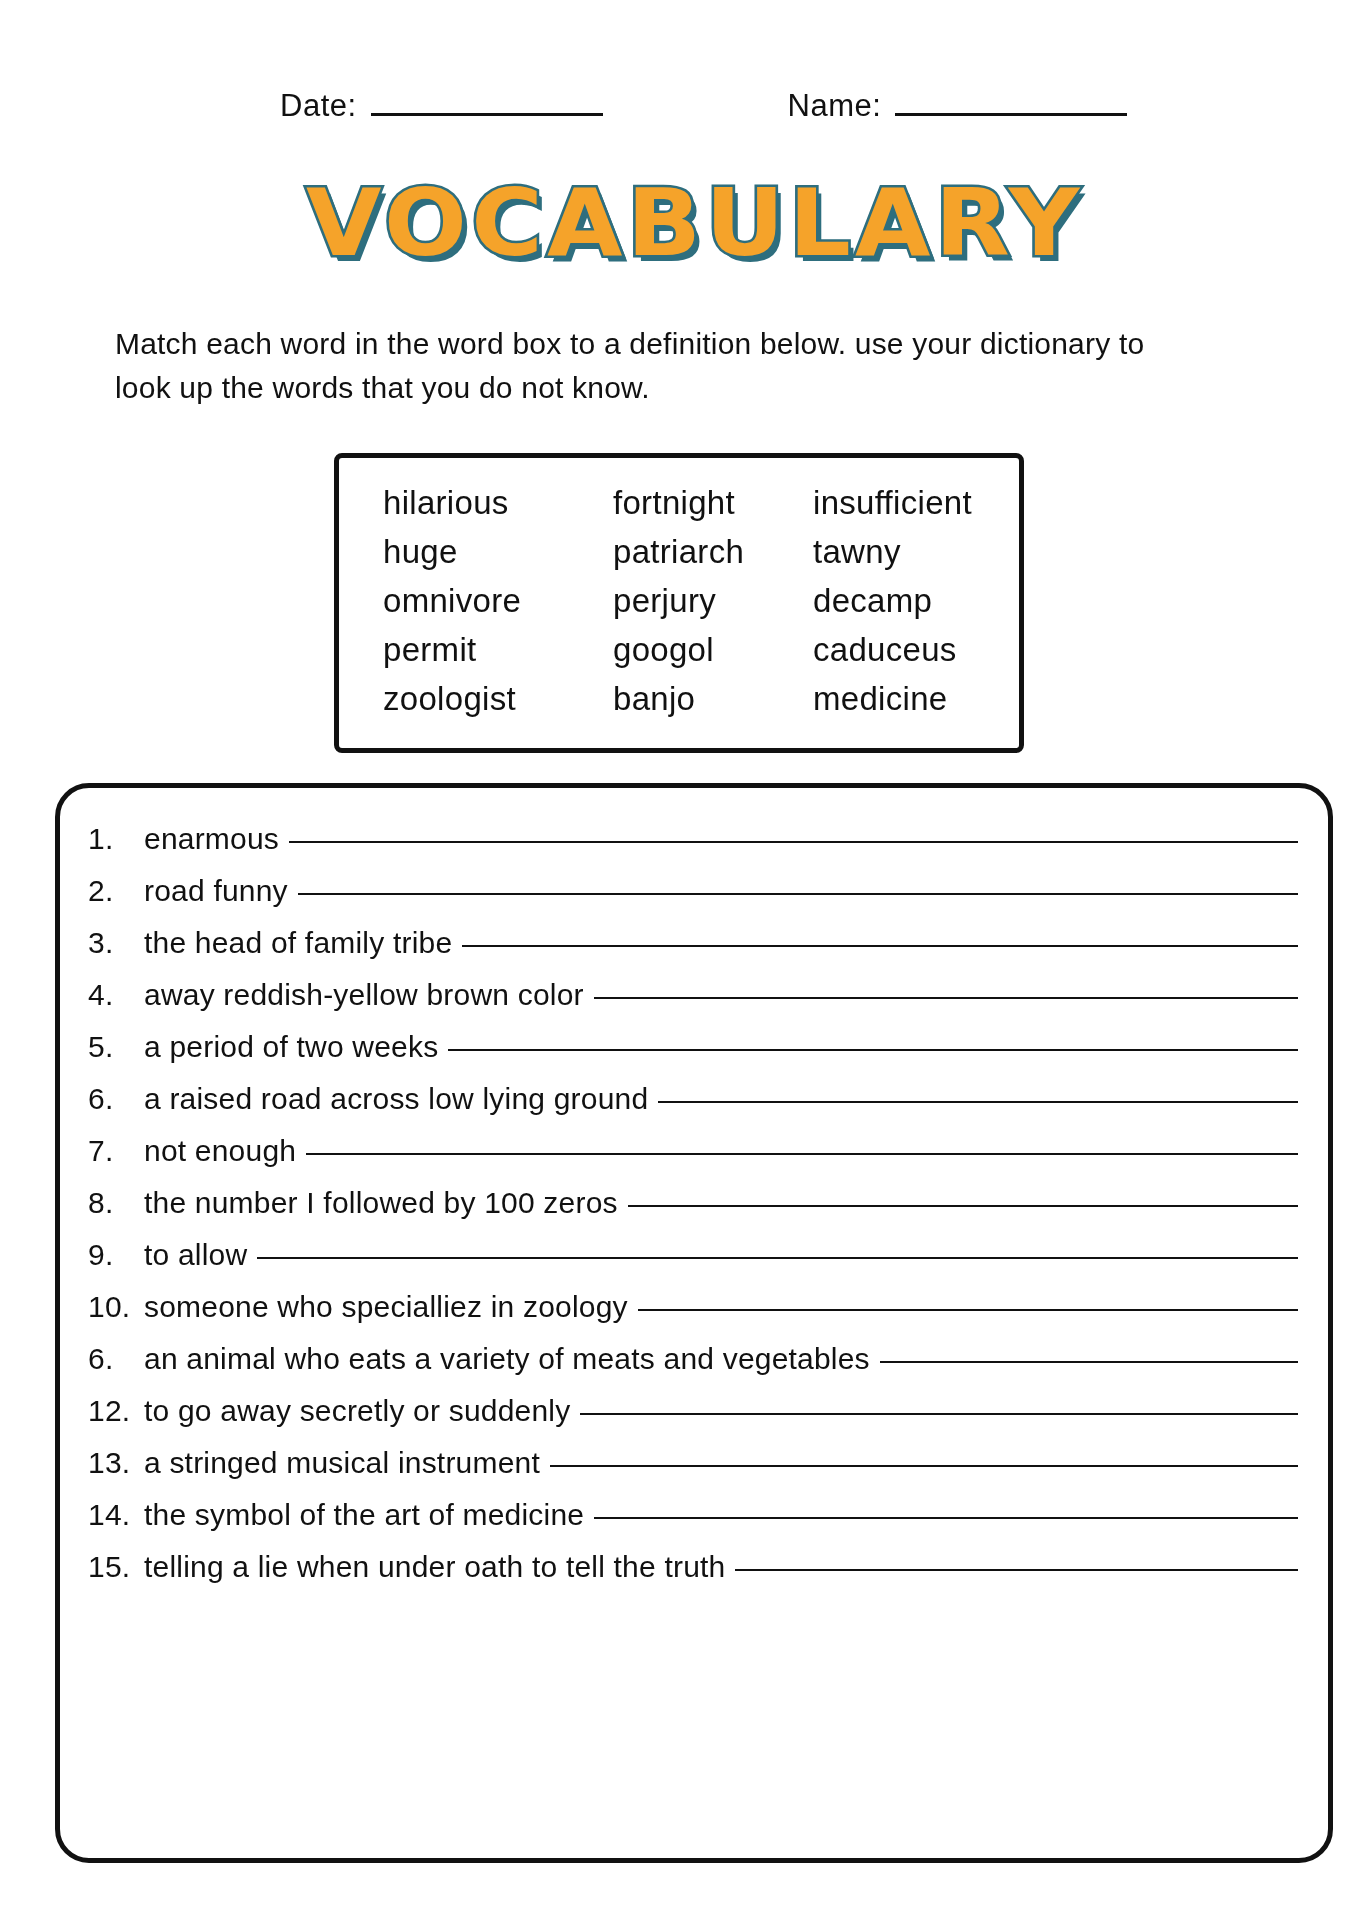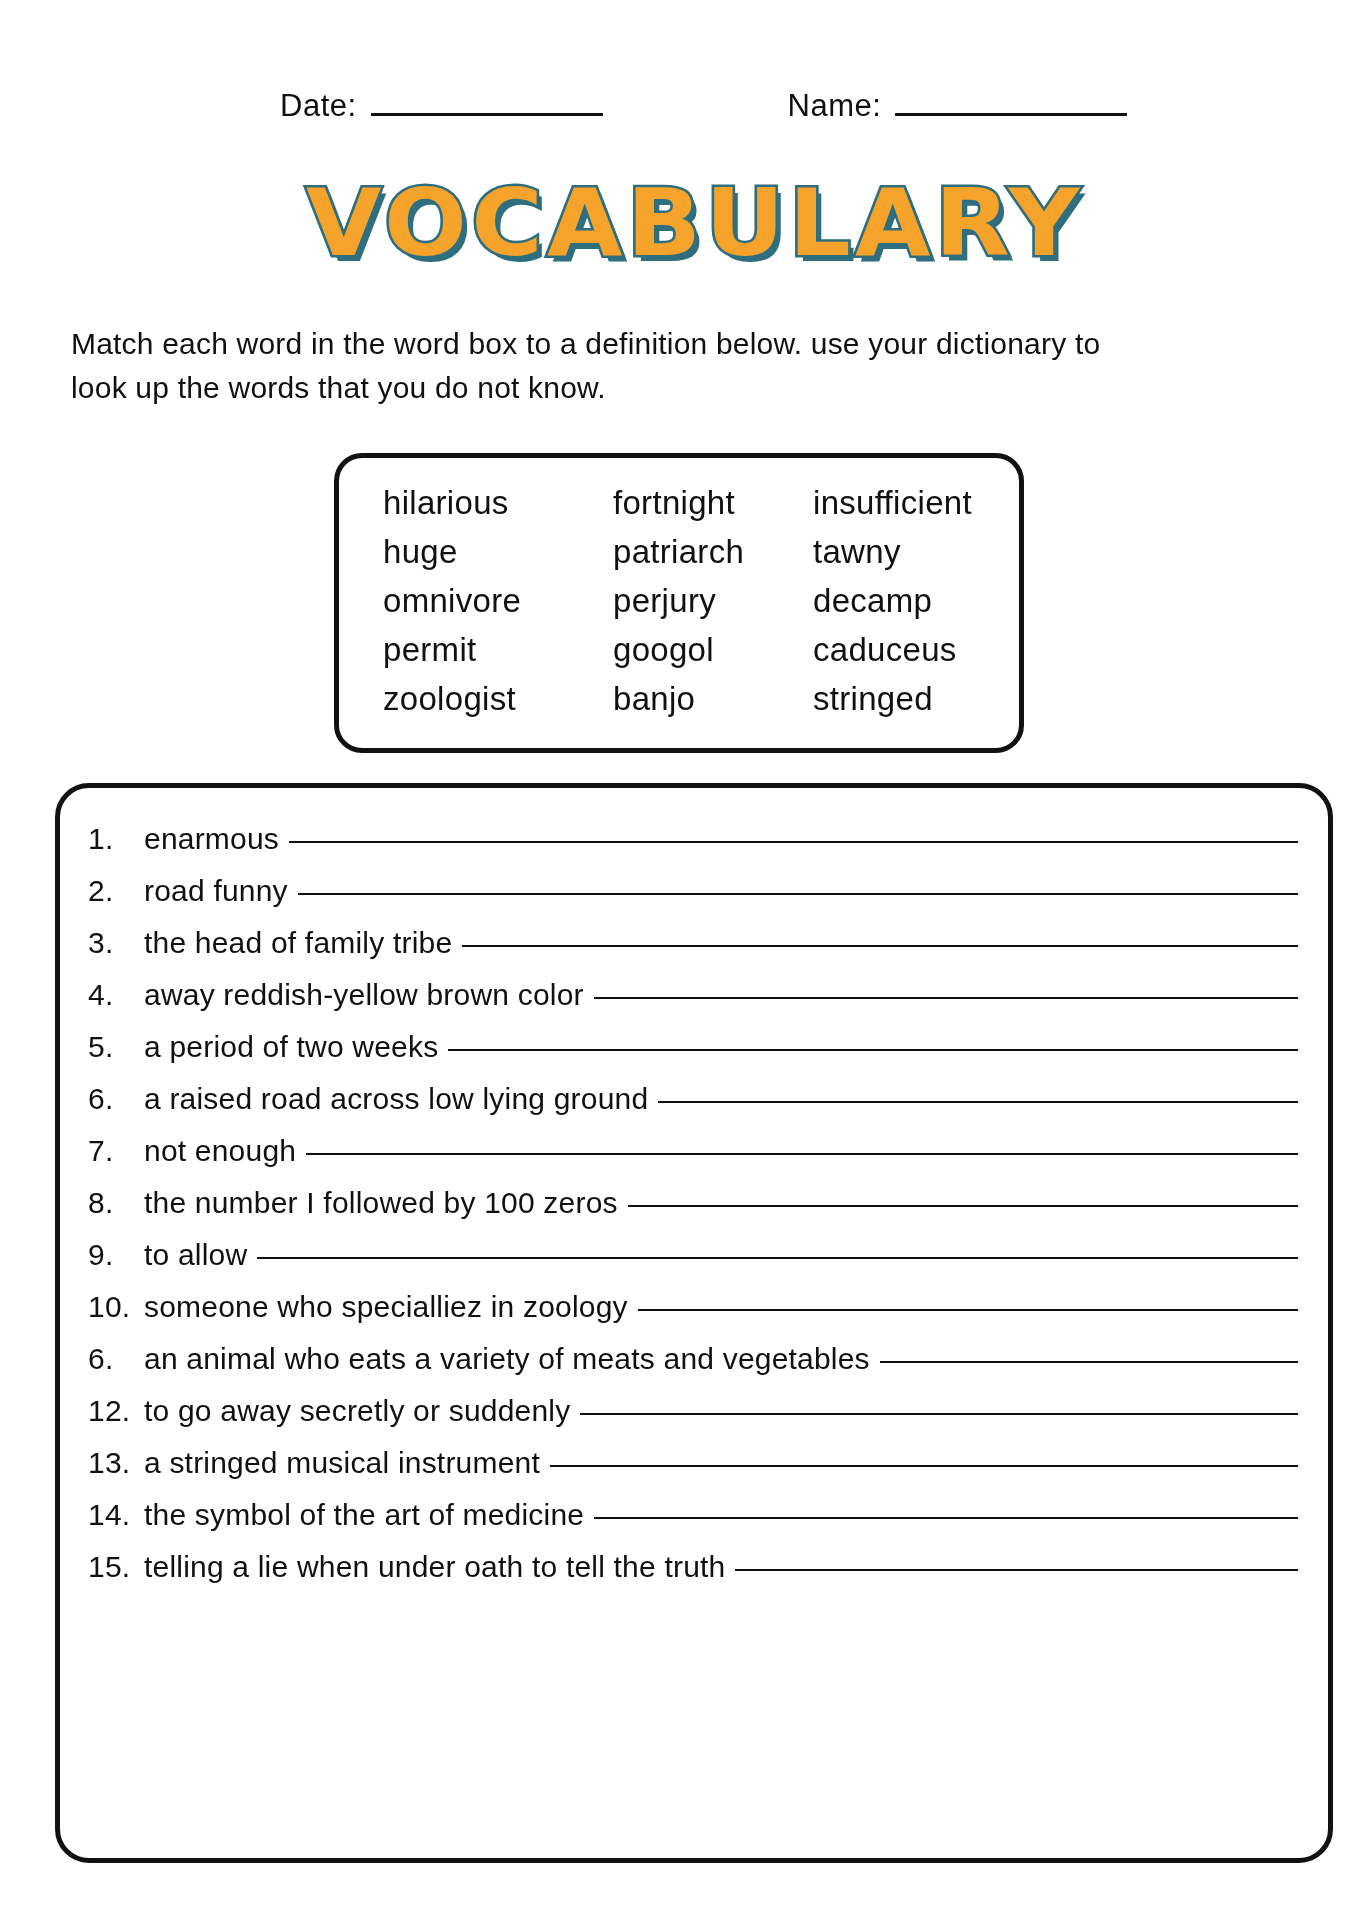--- a/index.html
+++ b/index.html
@@ -63,33 +63,33 @@
     color: #f5a32a;
     -webkit-text-stroke: 5px #2e6e7e;
     paint-order: stroke fill;
     text-shadow: 5px 6px 0 #2e6e7e;
     display: inline-block;
     transform: scaleX(1.06);
   }
 
   
   .instructions {
-    margin: 22px 0 0 71px;
+    margin: 22px 0 0 115px;
     width: 1080px;
     font-size: 30px;
     line-height: 1.45;
     letter-spacing: 0.2px;
   }
 
   
   .wordbox {
     margin: 44px auto 0 auto;
     width: 690px;
     border: 5px solid #111;
-    border-radius: 28px;
+    border-radius: 8px;
     padding: 26px 44px 30px 44px;
     box-sizing: border-box;
   }
   .wordbox-grid {
     display: grid;
     grid-template-columns: 230px 200px 1fr;
     row-gap: 11px;
     font-size: 33px;
     letter-spacing: 0.3px;
   }
@@ -159,21 +159,21 @@
       <div class="word-cell">patriarch</div>
       <div class="word-cell">tawny</div>
       <div class="word-cell">omnivore</div>
       <div class="word-cell">perjury</div>
       <div class="word-cell">decamp</div>
       <div class="word-cell">permit</div>
       <div class="word-cell">googol</div>
       <div class="word-cell">caduceus</div>
       <div class="word-cell">zoologist</div>
       <div class="word-cell">banjo</div>
-      <div class="word-cell">stringed</div>
+      <div class="word-cell">medicine</div>
     </div>
   </div>
 
   <div class="qbox">
 
     <div class="q-row">
       <span class="q-num">1.</span>
       <span class="q-text">enarmous</span>
       <span class="q-line"></span>
     </div>

